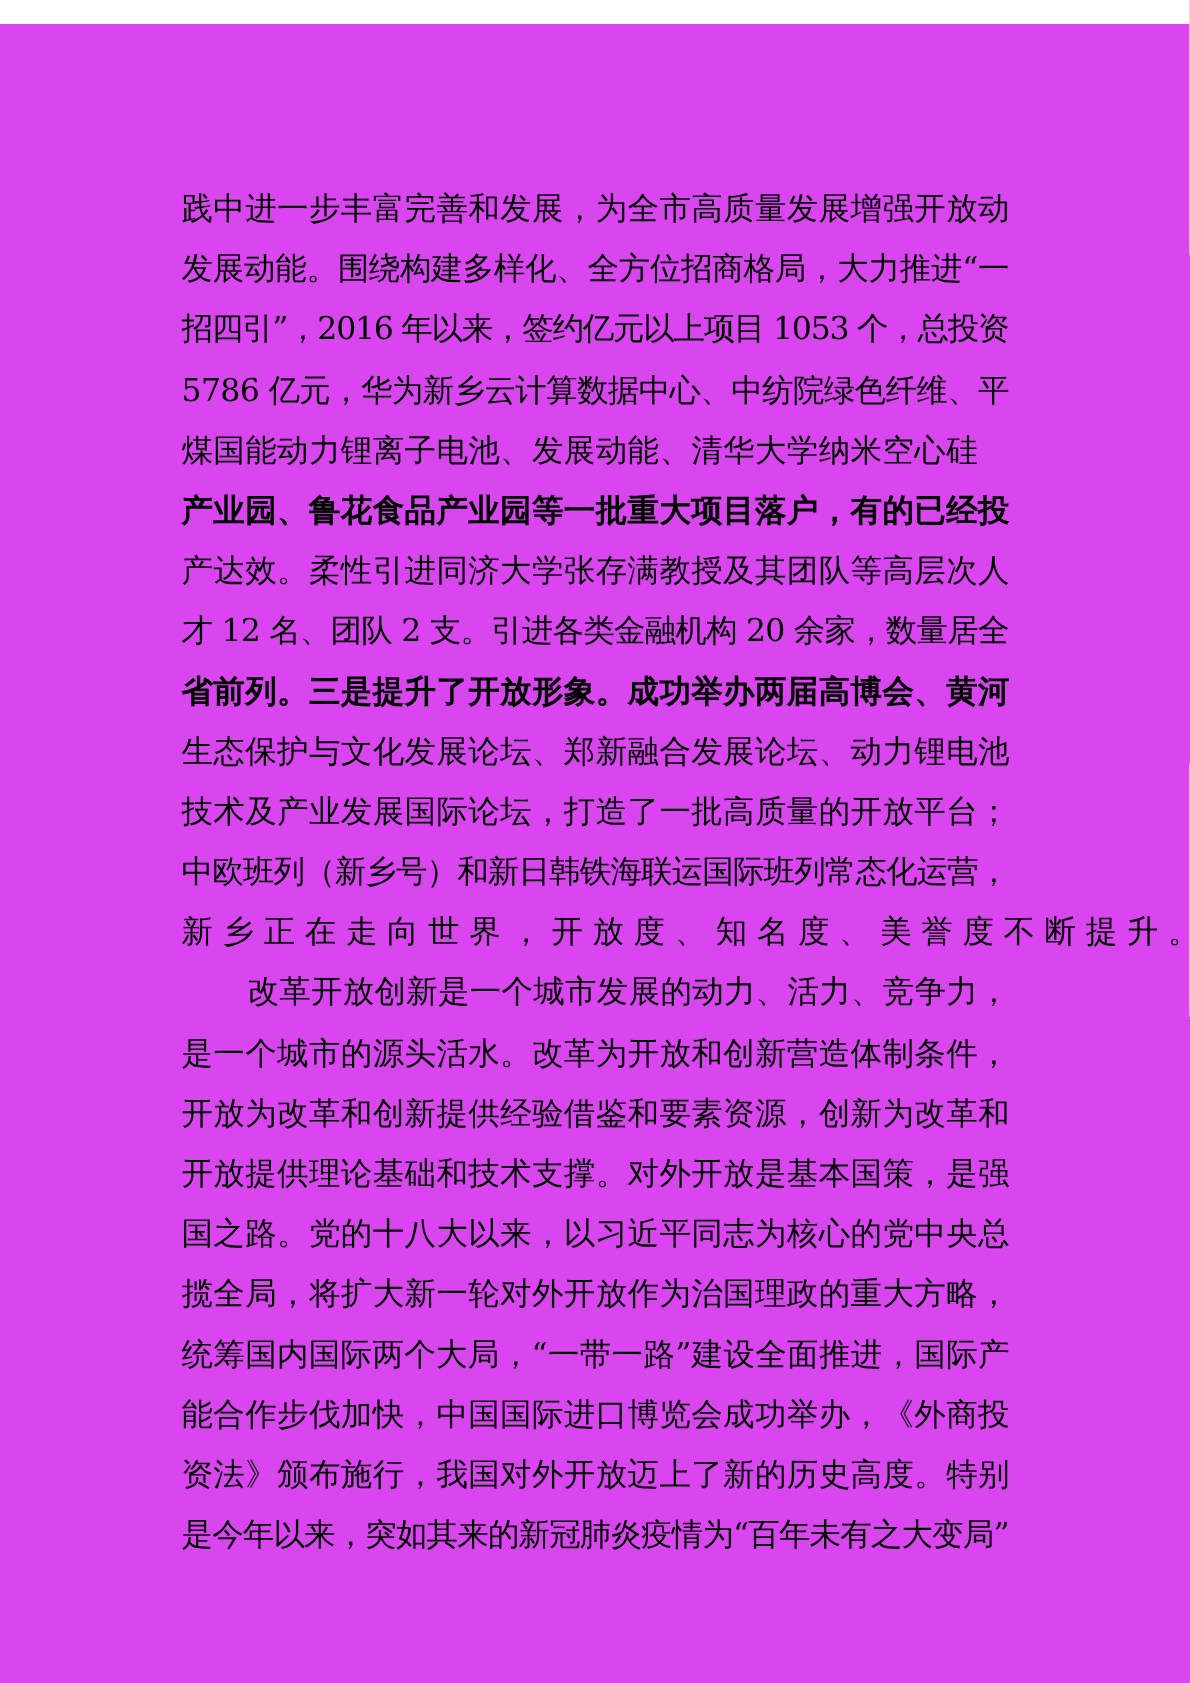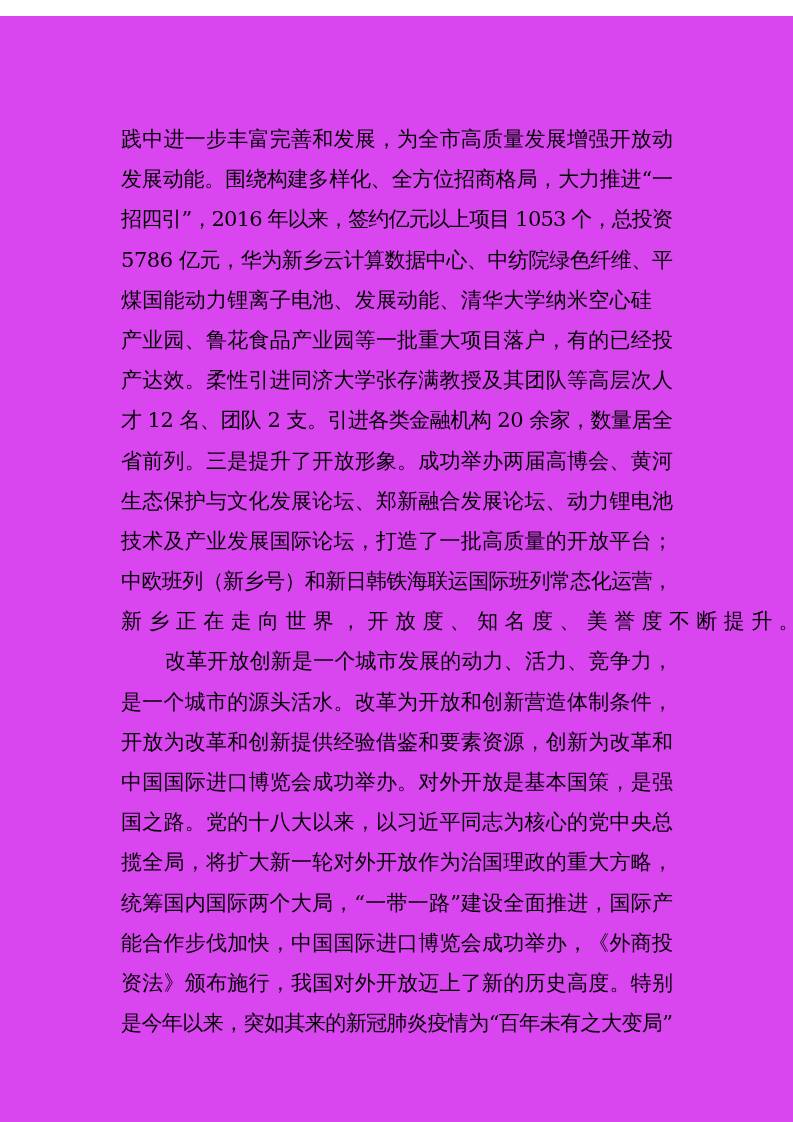--- a/index.html
+++ b/index.html
@@ -52,35 +52,35 @@
 
 <div class="page">
   <div class="text-block">
 
     <div>
       <div class="line" style="text-align-last: left; letter-spacing: 0.24px;">践中进一步丰富完善和发展，为全市高质量发展增强开放动</div>
       <div class="line" style="text-align-last: left; letter-spacing: -0.182692px;">发展动能。围绕构建多样化、全方位招商格局，大力推进“一</div>
       <div class="line" style="text-align-last: left; letter-spacing: -0.833008px;">招四引”，2016 年以来，签约亿元以上项目 1053 个，总投资</div>
       <div class="line" style="text-align-last: left; letter-spacing: -0.433036px;">5786 亿元，华为新乡云计算数据中心、中纺院绿色纤维、平</div>
       <div class="line" style="text-align-last: left; letter-spacing: 0.24px;">煤国能动力锂离子电池、发展动能、清华大学纳米空心硅</div>
-      <div class="line" style="text-align-last: left; letter-spacing: 0.24px;">产业园、鲁花食品产业园等一批重大项目落户，有的已经投</div>
+      <div class="line" style="text-align-last: left; letter-spacing: 0.24px; font-weight: bold;">产业园、鲁花食品产业园等一批重大项目落户，有的已经投</div>
       <div class="line" style="text-align-last: left; letter-spacing: 0.24px;">产达效。柔性引进同济大学张存满教授及其团队等高层次人</div>
       <div class="line" style="text-align-last: left; letter-spacing: -0.526855px;">才 12 名、团队 2 支。引进各类金融机构 20 余家，数量居全</div>
-      <div class="line" style="text-align-last: left; letter-spacing: 0.24px;">省前列。三是提升了开放形象。成功举办两届高博会、黄河</div>
+      <div class="line" style="text-align-last: left; letter-spacing: 0.24px; font-weight: bold;">省前列。三是提升了开放形象。成功举办两届高博会、黄河</div>
       <div class="line" style="text-align-last: left; letter-spacing: 0.24px;">生态保护与文化发展论坛、郑新融合发展论坛、动力锂电池</div>
       <div class="line" style="text-align-last: left; letter-spacing: 0.24px; font-family: Liberation Serif, serif;">技术及产业发展国际论坛，打造了一批高质量的开放平台；</div>
       <div class="line" style="text-align-last: left; letter-spacing: -0.576923px;">中欧班列（新乡号）和新日韩铁海联运国际班列常态化运营，</div>
       <div class="line last">新乡正在走向世界，开放度、知名度、美誉度不断提升。</div>
     </div>
 
     <div>
       <div class="line indent" style="text-align-last: left; letter-spacing: 0.173913px;">改革开放创新是一个城市发展的动力、活力、竞争力，</div>
       <div class="line" style="text-align-last: left; letter-spacing: 0.24px;">是一个城市的源头活水。改革为开放和创新营造体制条件，</div>
       <div class="line" style="text-align-last: left; letter-spacing: 0.24px;">开放为改革和创新提供经验借鉴和要素资源，创新为改革和</div>
-      <div class="line" style="text-align-last: left; letter-spacing: 0.24px;">中国国际进口博览会成功举办。对外开放是基本国策，是强</div>
+      <div class="line" style="text-align-last: left; letter-spacing: 0.24px;">开放提供理论基础和技术支撑。对外开放是基本国策，是强</div>
       <div class="line" style="text-align-last: left; letter-spacing: 0.24px;">国之路。党的十八大以来，以习近平同志为核心的党中央总</div>
       <div class="line" style="text-align-last: left; letter-spacing: 0.24px;">揽全局，将扩大新一轮对外开放作为治国理政的重大方略，</div>
       <div class="line" style="text-align-last: left; letter-spacing: 0.212139px;">统筹国内国际两个大局，“一带一路”建设全面推进，国际产</div>
       <div class="line" style="text-align-last: left; letter-spacing: 0.24px;">能合作步伐加快，中国国际进口博览会成功举办，《外商投</div>
       <div class="line" style="text-align-last: left; letter-spacing: 0.24px;">资法》颁布施行，我国对外开放迈上了新的历史高度。特别</div>
       <div class="line" style="text-align-last: left; letter-spacing: -0.573495px;">是今年以来，突如其来的新冠肺炎疫情为“百年未有之大变局”</div>
     </div>
 
   </div>
 </div>

